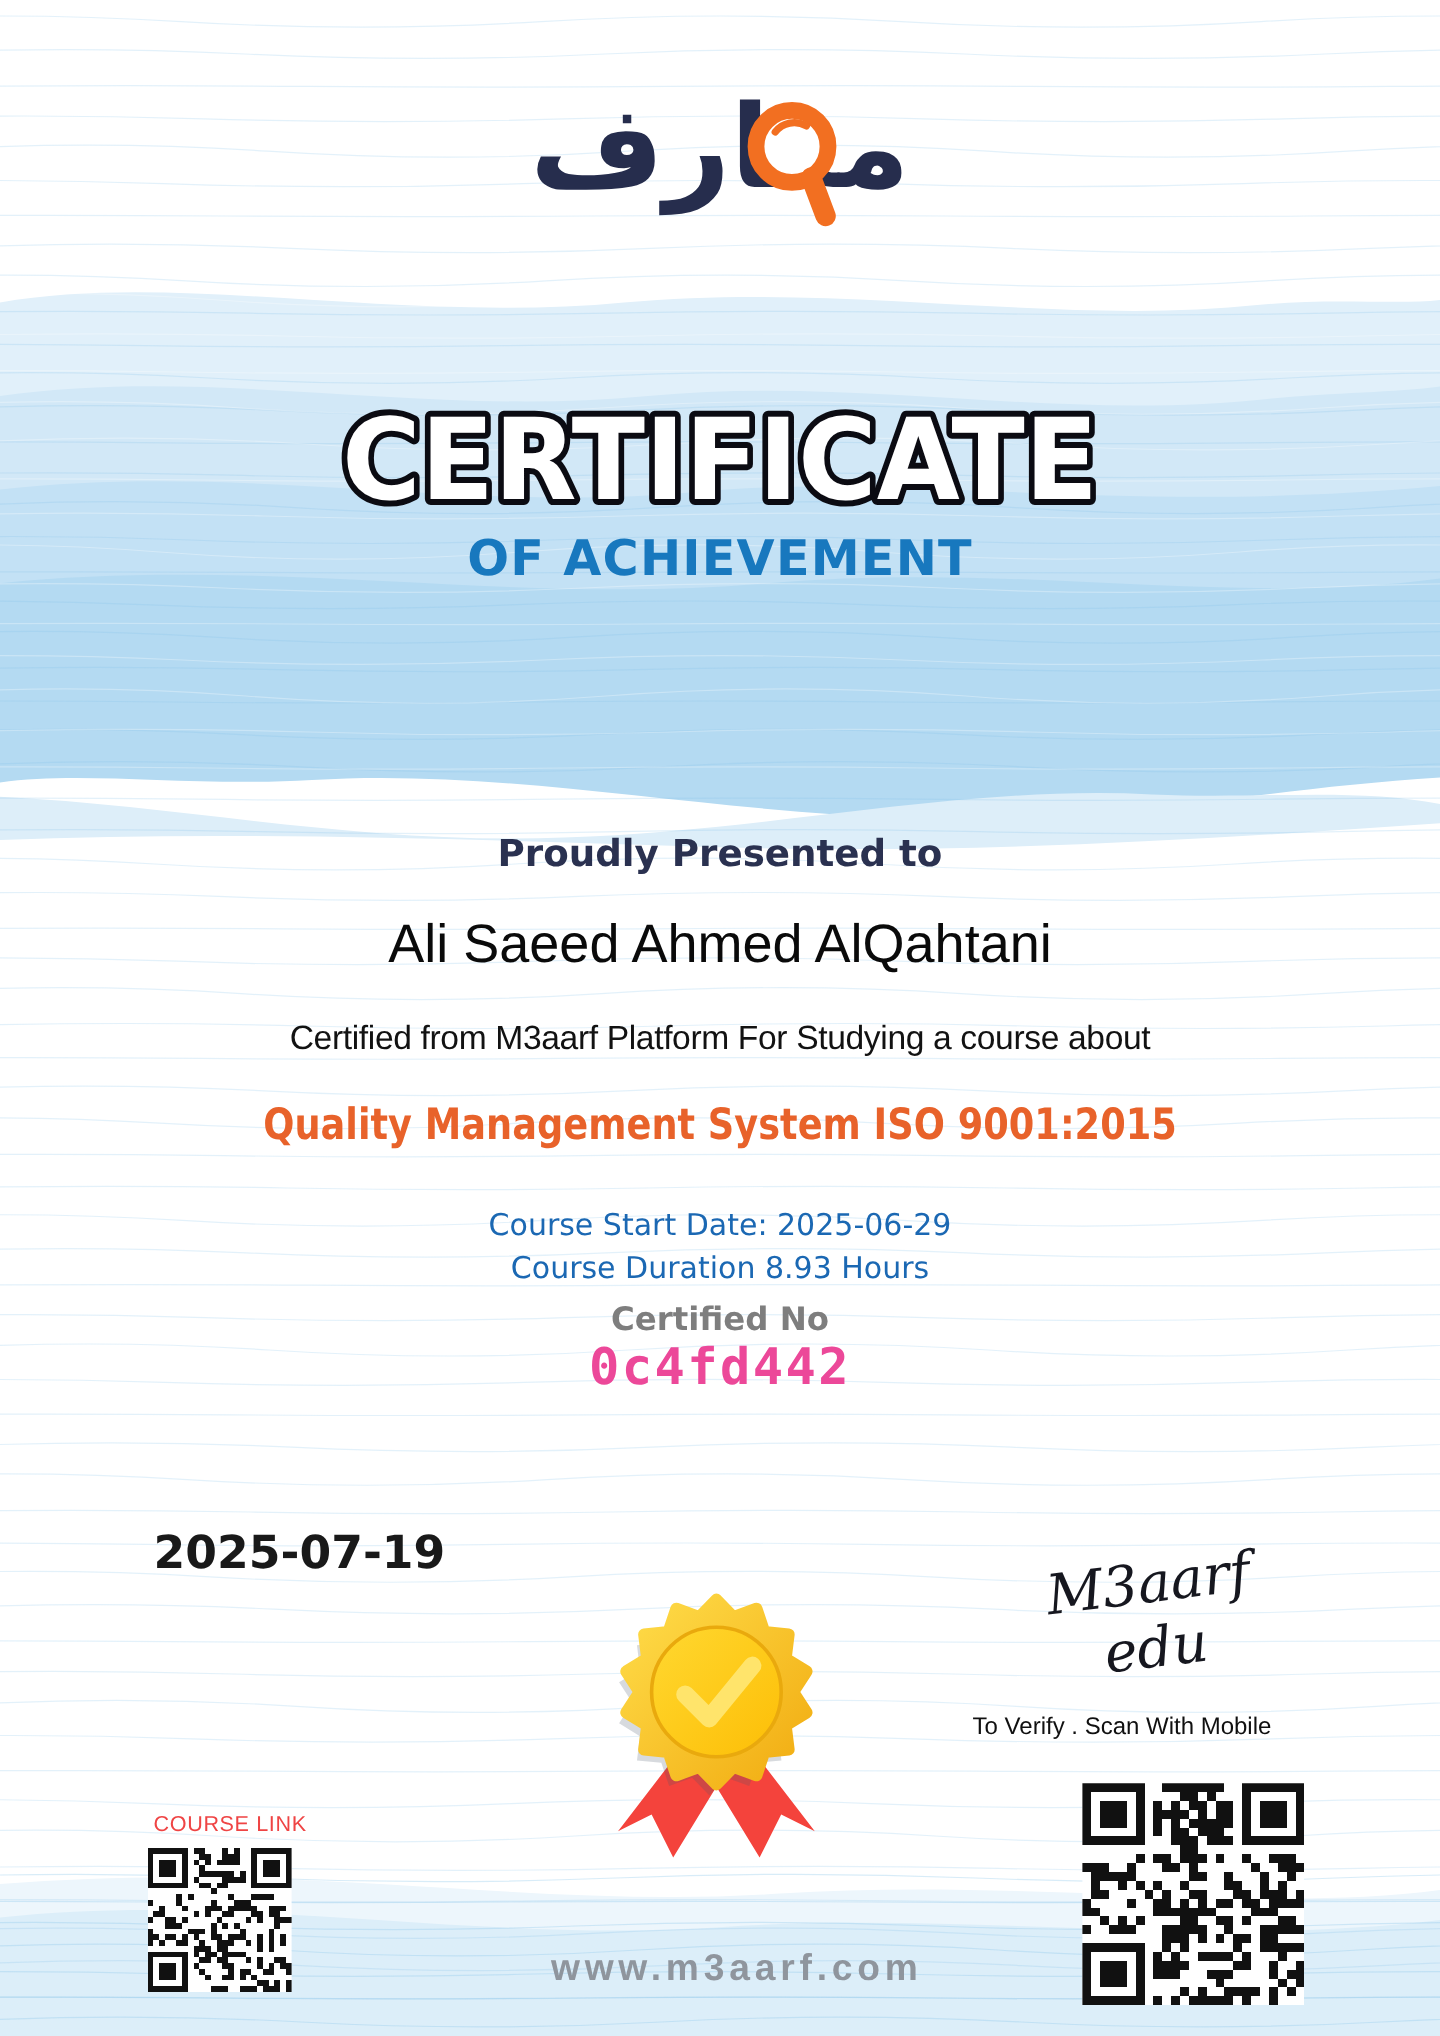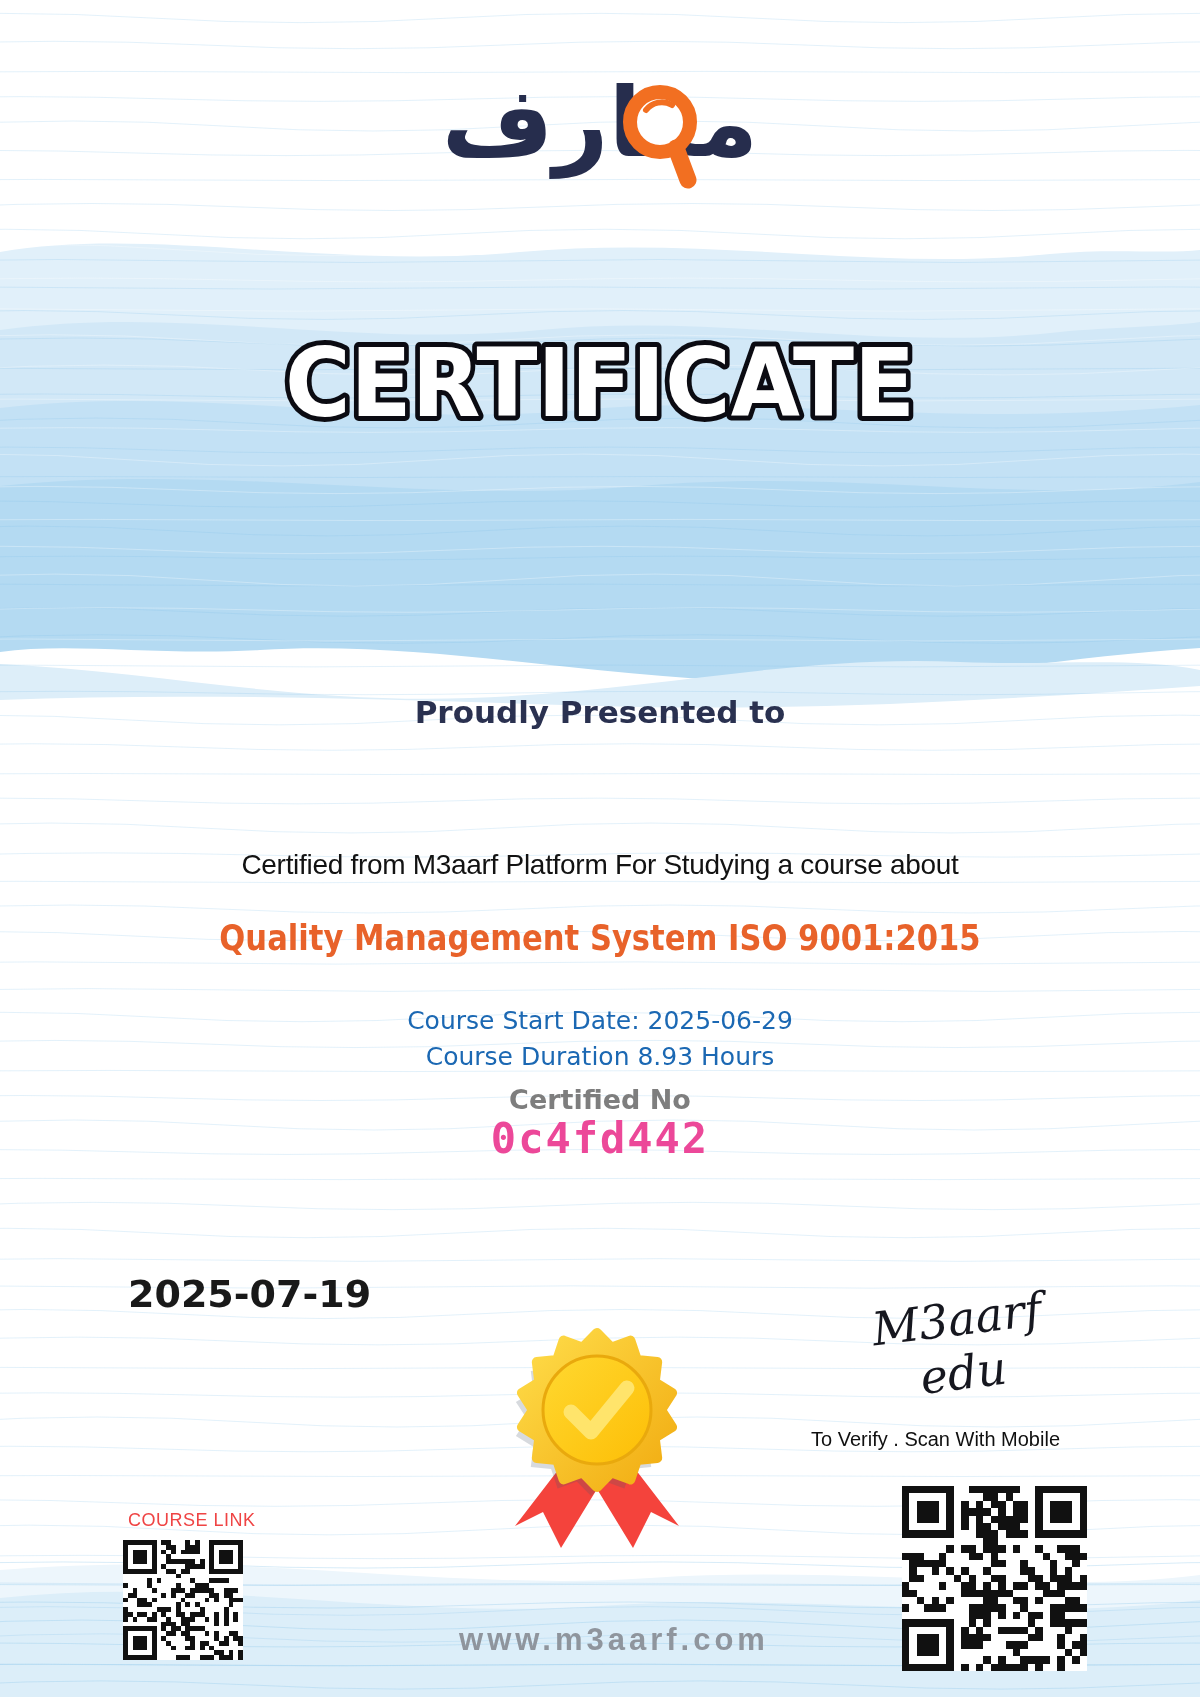--- a/index.html
+++ b/index.html
@@ -22,21 +22,21 @@
   .cert-from{top:849px;font-size:28px;color:#121212;font-family:"Liberation Sans",sans-serif;letter-spacing:-0.3px;}
   .course-title{top:917px;font-size:36px;font-weight:700;color:#E8622A;transform:scaleX(0.85);transform-origin:center;}
   .info-line1{top:1006px;font-size:25px;color:#1B68B3;text-align:center;}
   .info-line2{top:1042px;font-size:25px;color:#1B68B3;}
   .cert-no-label{top:1084px;font-size:27px;font-weight:600;color:#7E7E7E;}
   .cert-no-value{top:1114px;font-size:42px;font-weight:700;color:#ec4899;
                  font-family:"DejaVu Sans Mono",monospace;letter-spacing:2px;}
   .issue-date{left:128px;top:1272px;font-size:38px;font-weight:600;color:#191919;}
   .signature{left:830px;top:1292px;width:260px;text-align:center;font-size:46px;font-style:italic;
              font-family:"DejaVu Serif",serif;color:#16171f;transform:rotate(-7deg);}
-  .verify{left:810px;top:1428px;width:250px;text-align:right;font-size:20px;color:#101010;
+  .verify{left:810px;top:1428px;width:250px;text-align:center;font-size:20px;color:#101010;
           font-family:"Liberation Sans",sans-serif;}
   .course-link{left:128px;top:1510px;font-size:18px;color:#ef4444;letter-spacing:0.5px;
                font-family:"Liberation Sans",sans-serif;}
   .qr-left{left:123px;top:1540px;width:120px;height:120px;}
   .qr-right{left:902px;top:1486px;width:185px;height:185px;}
   .website{top:1622px;font-size:31px;font-weight:700;color:#8F959D;letter-spacing:4px;
            font-family:"Liberation Sans",sans-serif;margin-left:28px;}
   .medal{left:477px;top:1300px;width:240px;height:260px;}
 </style>
 </head>
@@ -149,22 +149,24 @@
       <circle cx="48" cy="50" r="30" fill="#ffffff" stroke="#F26F21" stroke-width="14"></circle>
       <path d="M34,38 A20,20 0 0 1 60,33" fill="none" stroke="#F26F21" stroke-width="6" stroke-linecap="round"></path>
       <line x1="64" y1="76" x2="76" y2="108" stroke="#F26F21" stroke-width="17" stroke-linecap="round"></line>
     </svg>
   </div>
 
   <svg class="abs title-svg" viewBox="0 0 1200 130">
     <text x="600" y="100" text-anchor="middle" textLength="630" lengthAdjust="spacingAndGlyphs" font-family="DejaVu Sans, sans-serif" font-weight="700" font-size="94" fill="#ffffff" stroke="#0b0b12" stroke-width="10" stroke-linejoin="round" stroke-linecap="round" paint-order="stroke">CERTIFICATE</text>
   </svg>
 
+  <div class="abs ctr subtitle">OF ACHIEVEMENT</div>
 
   <div class="abs ctr presented">Proudly Presented to</div>
+  <div class="abs ctr name">Ali Saeed Ahmed AlQahtani</div>
   <div class="abs ctr cert-from">Certified from M3aarf Platform For Studying a course about</div>
   <div class="abs ctr course-title">Quality Management System ISO 9001:2015</div>
   <div class="abs ctr info-line1">Course Start Date: 2025-06-29</div>
   <div class="abs ctr info-line2">Course Duration 8.93 Hours</div>
   <div class="abs ctr cert-no-label">Certified No</div>
   <div class="abs ctr cert-no-value">0c4fd442</div>
 
   <div class="abs issue-date">2025-07-19</div>
   <div class="abs signature">M3aarf edu</div>
 

